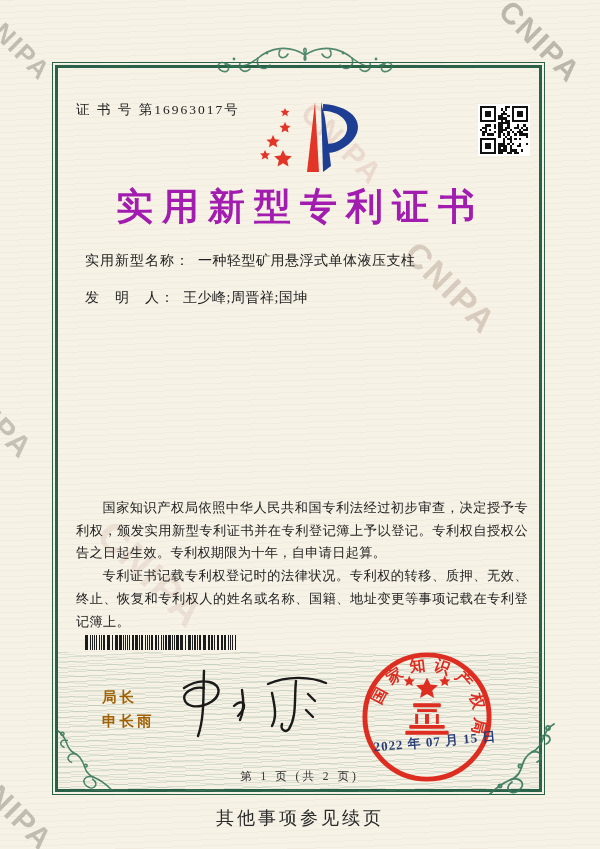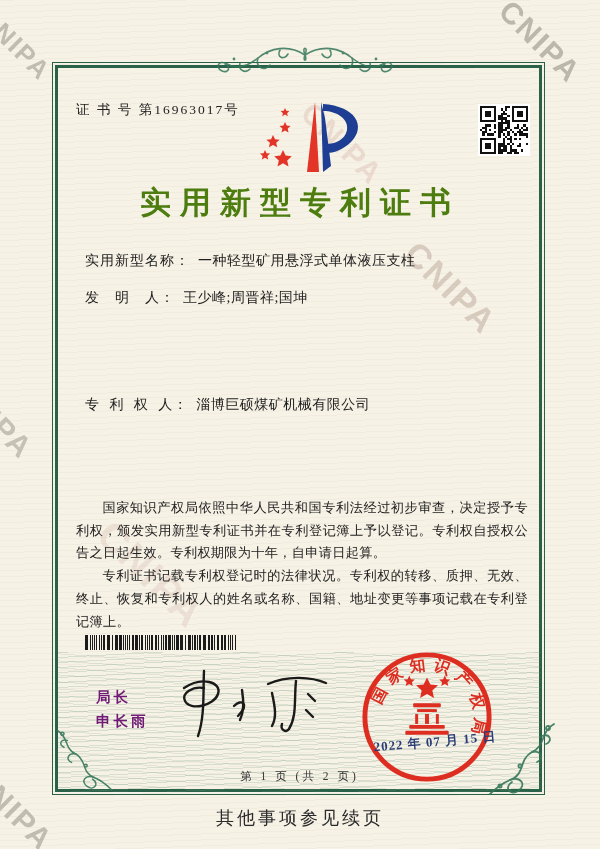--- a/index.html
+++ b/index.html
@@ -26,33 +26,33 @@
     position:absolute;left:58px;top:652px;width:483px;height:140px;z-index:2;pointer-events:none;
     background:
       repeating-linear-gradient(177deg, rgba(104,150,118,.22) 0 1px, transparent 1px 5px),
       repeating-linear-gradient(184deg, rgba(104,150,118,.16) 0 1px, transparent 1px 7px);
   }
   .cert-no{position:absolute;left:76px;top:101px;z-index:3;font-size:13.5px;letter-spacing:2px;color:#222;text-align:center;}
   .logo{position:absolute;left:243px;top:98px;width:124px;height:80px;z-index:3;}
   .qr{position:absolute;left:478px;top:104px;width:52px;height:52px;z-index:3;background:#fff;padding:2px;box-sizing:border-box;}
   .title{
     position:absolute;left:0;top:182px;width:100%;z-index:3;text-align:center;
-    font-size:31px;font-weight:700;letter-spacing:9px;color:#4d7c0f;
+    font-size:37px;font-weight:700;letter-spacing:9px;color:#a21caf;
   }
   .field-row{position:absolute;left:85px;z-index:3;font-size:14px;white-space:nowrap;}
-  .flabel{letter-spacing:1px;margin-right:8px;font-family:Liberation Mono, monospace;}
+  .flabel{letter-spacing:1px;margin-right:8px;}
   .fvalue{letter-spacing:.5px;}
   .grant-no{position:absolute;left:308px;top:0;}
   .body-text{
     position:absolute;left:76px;top:497px;width:452px;z-index:3;
     font-size:13.2px;line-height:1.72;text-align:justify;color:#222;letter-spacing:.3px;
   }
   .body-text p{margin:0;text-indent:2em;}
   .barcode{position:absolute;left:85px;top:635px;width:155px;height:15px;z-index:3;}
-  .director{position:absolute;left:96px;z-index:4;font-family:"Liberation Sans",sans-serif;font-weight:bold;font-size:14.5px;letter-spacing:3px;color:#701a75;}
+  .director{position:absolute;left:102px;z-index:4;font-family:"Liberation Sans",sans-serif;font-weight:bold;font-size:14.5px;letter-spacing:3px;color:#a16207;}
   .signature{position:absolute;left:168px;top:666px;width:172px;height:74px;z-index:4;}
   .seal{position:absolute;left:358px;top:648px;width:138px;height:138px;z-index:5;opacity:.95;}
   .seal-date{
     position:absolute;left:360px;top:733px;width:150px;z-index:6;text-align:center;
     font-weight:bold;font-size:13px;letter-spacing:1px;color:#2a3d77;transform:rotate(-5deg);
   }
   .page-number{position:absolute;left:52px;top:769px;width:495px;z-index:4;text-align:center;font-size:11.5px;letter-spacing:3px;color:#333;}
   .continuation{position:absolute;left:0;top:806px;width:100%;z-index:3;text-align:center;font-size:18px;letter-spacing:3px;color:#2a2a2a;}
   .ornament{position:absolute;z-index:4;pointer-events:none;}
   .orn-top{left:210px;top:39px;width:190px;height:44px;}
@@ -243,23 +243,20 @@
     </svg>
 
   <div class="title">实用新型专利证书</div>
 
   <div class="field-row" style="top:252px">
     <span class="flabel">实用新型名称：</span><span class="fvalue">一种轻型矿用悬浮式单体液压支柱</span>
   </div>
   <div class="field-row" style="top:289px">
     <span class="flabel">发　明　人：</span><span class="fvalue">王少峰;周晋祥;国坤</span>
   </div>
-  <div class="field-row" style="top:396px">
-    <span class="flabel">专 利 权 人：</span><span class="fvalue">淄博巨硕煤矿机械有限公司</span>
-  </div>
 
   <div class="body-text">
     <p>国家知识产权局依照中华人民共和国专利法经过初步审查，决定授予专利权，颁发实用新型专利证书并在专利登记簿上予以登记。专利权自授权公告之日起生效。专利权期限为十年，自申请日起算。</p>
     <p>专利证书记载专利权登记时的法律状况。专利权的转移、质押、无效、终止、恢复和专利权人的姓名或名称、国籍、地址变更等事项记载在专利登记簿上。</p>
   </div>
 
   <svg class="barcode" id="barcode-svg" viewBox="0 0 155 15" preserveAspectRatio="none" shape-rendering="crispEdges">
       <rect x="0" y="0" width="3" height="15" fill="#1b1b1b"></rect>
       <rect x="5" y="0" width="1" height="15" fill="#1b1b1b"></rect>
       <rect x="7" y="0" width="1" height="15" fill="#1b1b1b"></rect>

